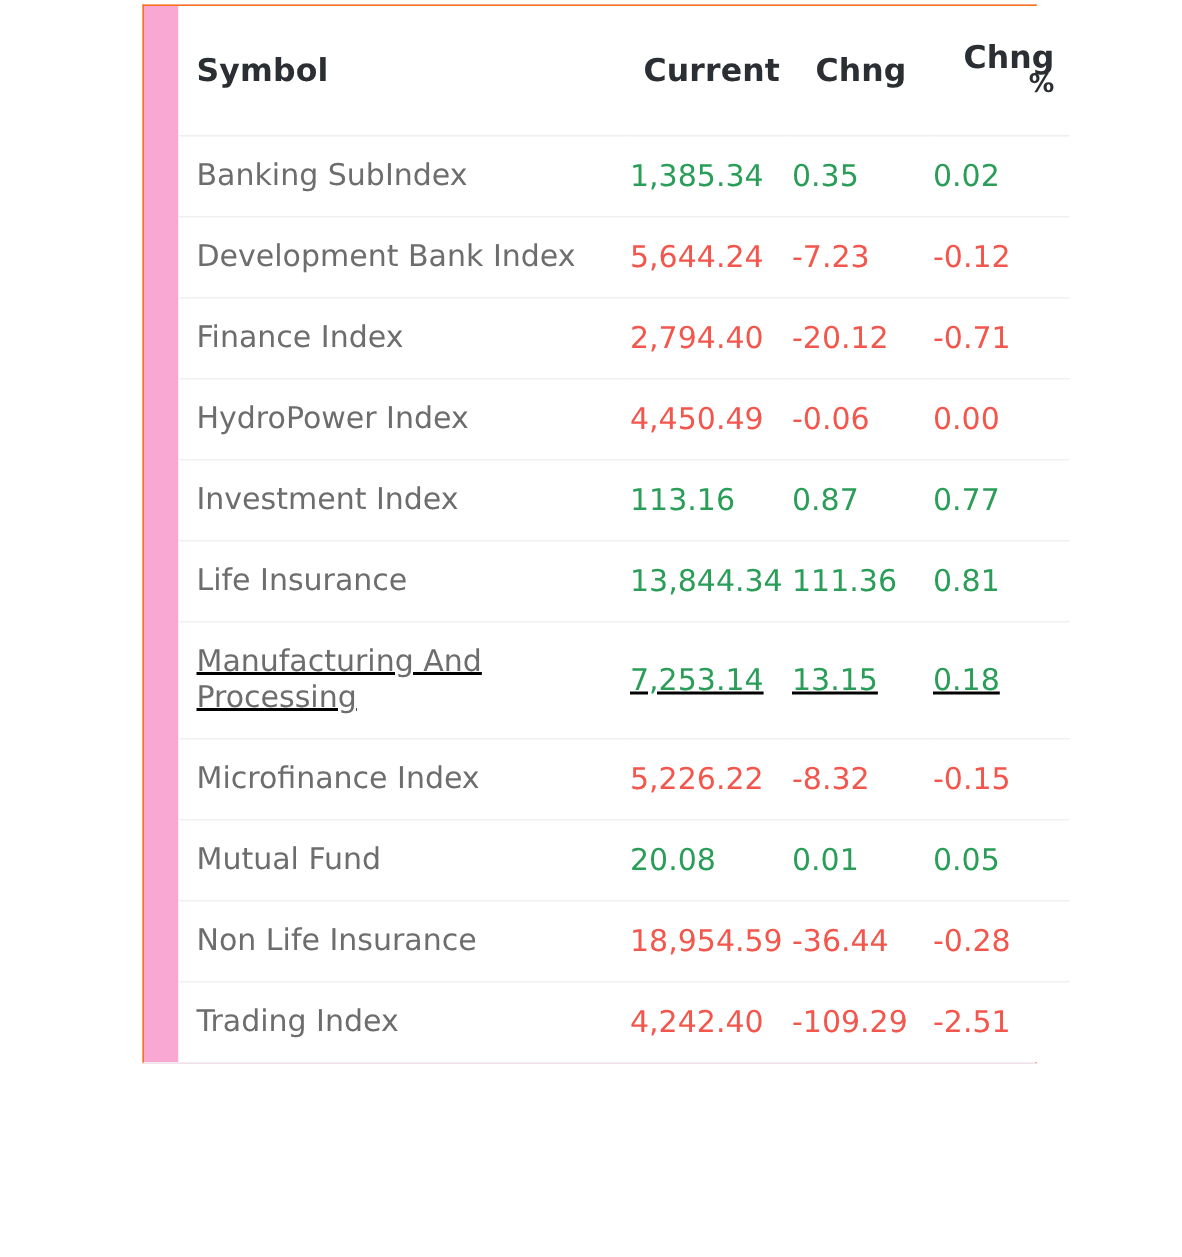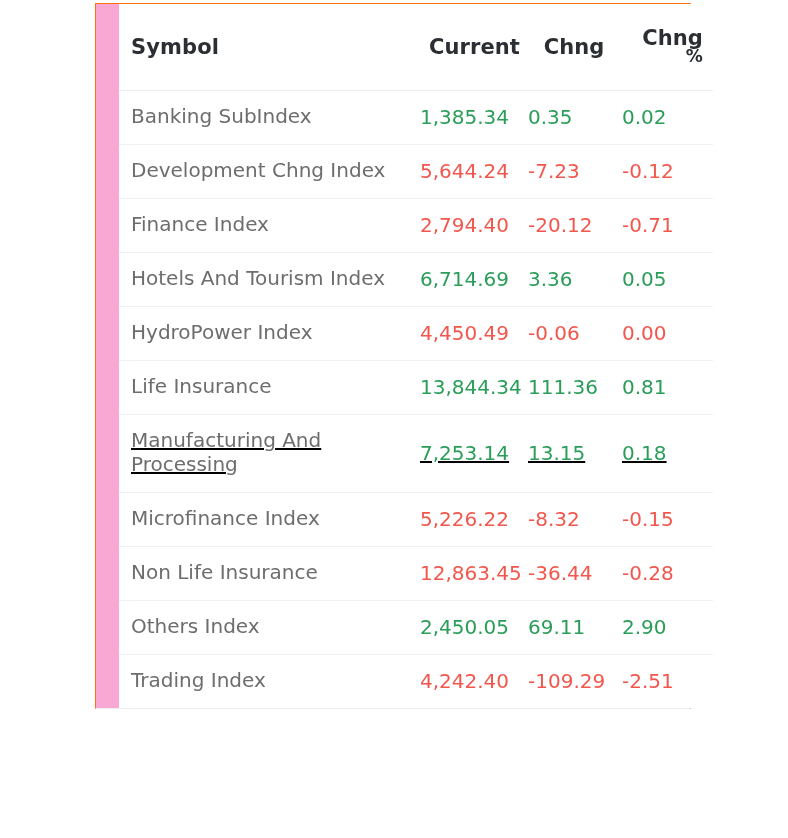--- a/index.html
+++ b/index.html
@@ -140,72 +140,72 @@
         </tr>
       </thead>
       <tbody id="table-body">
           <tr class="data-row">
             <td class="cell-symbol">Banking SubIndex</td>
             <td class="cell-num up">1,385.34</td>
             <td class="cell-num up">0.35</td>
             <td class="cell-num up">0.02</td>
           </tr>
           <tr class="data-row">
-            <td class="cell-symbol">Development Chng Index</td>
+            <td class="cell-symbol">Development Bank Index</td>
             <td class="cell-num down">5,644.24</td>
             <td class="cell-num down">-7.23</td>
             <td class="cell-num down">-0.12</td>
           </tr>
           <tr class="data-row">
             <td class="cell-symbol">Finance Index</td>
             <td class="cell-num down">2,794.40</td>
             <td class="cell-num down">-20.12</td>
             <td class="cell-num down">-0.71</td>
           </tr>
           <tr class="data-row">
-            <td class="cell-symbol">Hotels And Tourism Index</td>
-            <td class="cell-num up">6,714.69</td>
-            <td class="cell-num up">3.36</td>
-            <td class="cell-num up">0.05</td>
-          </tr>
-          <tr class="data-row">
             <td class="cell-symbol">HydroPower Index</td>
             <td class="cell-num down">4,450.49</td>
             <td class="cell-num down">-0.06</td>
             <td class="cell-num down">0.00</td>
+          </tr>
+          <tr class="data-row">
+            <td class="cell-symbol">Investment Index</td>
+            <td class="cell-num up">113.16</td>
+            <td class="cell-num up">0.87</td>
+            <td class="cell-num up">0.77</td>
           </tr>
           <tr class="data-row">
             <td class="cell-symbol">Life Insurance</td>
             <td class="cell-num up">13,844.34</td>
             <td class="cell-num up">111.36</td>
             <td class="cell-num up">0.81</td>
           </tr>
           <tr class="data-row tall">
             <td class="cell-symbol">Manufacturing And Processing</td>
             <td class="cell-num up">7,253.14</td>
             <td class="cell-num up">13.15</td>
             <td class="cell-num up">0.18</td>
           </tr>
           <tr class="data-row">
             <td class="cell-symbol">Microfinance Index</td>
             <td class="cell-num down">5,226.22</td>
             <td class="cell-num down">-8.32</td>
             <td class="cell-num down">-0.15</td>
           </tr>
           <tr class="data-row">
+            <td class="cell-symbol">Mutual Fund</td>
+            <td class="cell-num up">20.08</td>
+            <td class="cell-num up">0.01</td>
+            <td class="cell-num up">0.05</td>
+          </tr>
+          <tr class="data-row">
             <td class="cell-symbol">Non Life Insurance</td>
-            <td class="cell-num down">12,863.45</td>
+            <td class="cell-num down">18,954.59</td>
             <td class="cell-num down">-36.44</td>
             <td class="cell-num down">-0.28</td>
-          </tr>
-          <tr class="data-row">
-            <td class="cell-symbol">Others Index</td>
-            <td class="cell-num up">2,450.05</td>
-            <td class="cell-num up">69.11</td>
-            <td class="cell-num up">2.90</td>
           </tr>
           <tr class="data-row">
             <td class="cell-symbol">Trading Index</td>
             <td class="cell-num down">4,242.40</td>
             <td class="cell-num down">-109.29</td>
             <td class="cell-num down">-2.51</td>
           </tr>
         </tbody>
     </table>
   </div>

